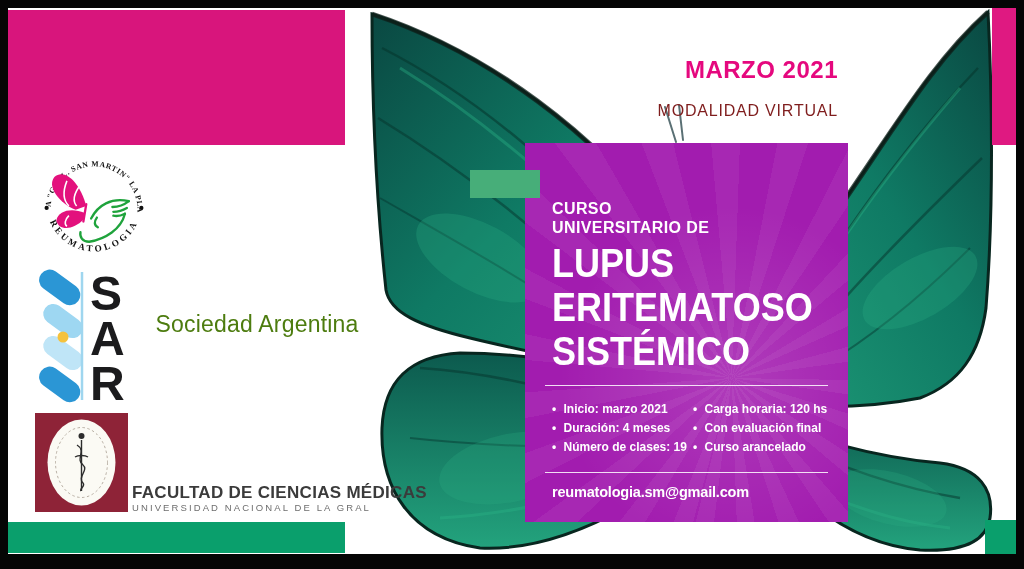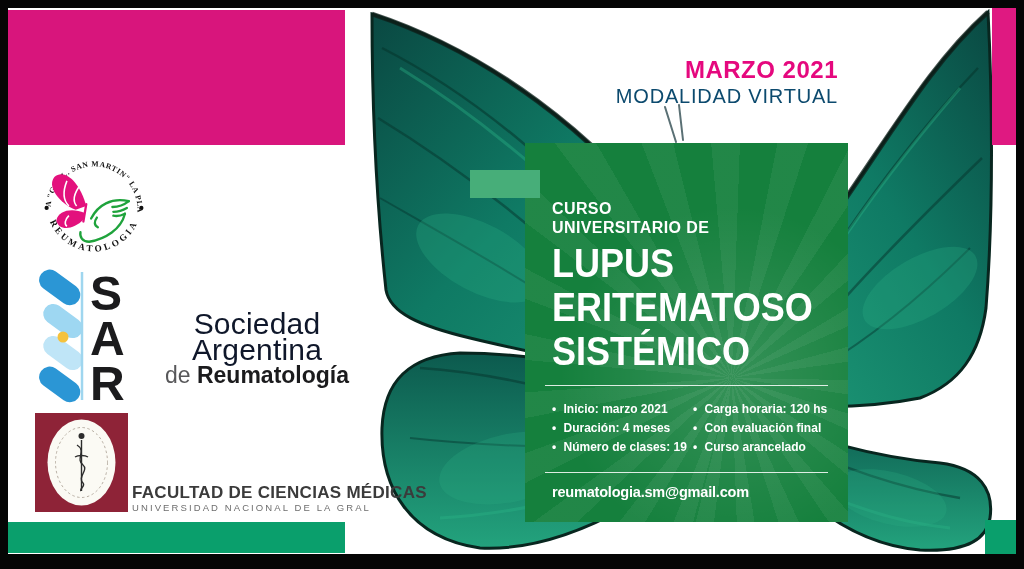--- a/index.html
+++ b/index.html
@@ -6,40 +6,40 @@
   #poster{position:relative;width:1024px;height:569px;background:#050505;overflow:hidden;
           font-family:"Liberation Sans",sans-serif;}
   #canvas{position:absolute;left:8px;top:8px;width:1008px;height:546px;background:#ffffff;overflow:hidden;}
 
   
   .pink-header{position:absolute;left:0;top:2px;width:337px;height:135px;background:#d8157c;z-index:3;}
   .higa{position:absolute;left:28px;top:139px;width:116px;height:118px;z-index:3;}
   .sar-row{position:absolute;left:24px;top:258px;width:330px;height:148px;z-index:3;}
   .sar-graphic{position:absolute;left:0;top:0;width:100px;height:140px;}
   .sar-text{position:absolute;left:111px;top:45px;width:228px;text-align:center;}
-  .sar-line1{font-size:30px;line-height:26px;color:#0f172a;letter-spacing:.2px;}
+  .sar-line1{font-size:23px;line-height:26px;color:#4d7c0f;letter-spacing:.2px;}
   .sar-line2{font-size:23px;line-height:24px;color:#58585a;}
   .sar-line2 b{color:#1b1b1d;font-weight:700;}
   .fcm-row{position:absolute;left:27px;top:405px;width:340px;height:110px;z-index:3;}
   .fcm-graphic{position:absolute;left:0;top:0;width:93px;height:99px;}
   .fcm-text{position:absolute;left:97px;top:71px;width:245px;}
   .fcm-line1{font-size:17px;line-height:17px;font-weight:700;color:#3b3b3b;letter-spacing:.3px;white-space:nowrap;}
   .fcm-line2{font-size:9.5px;line-height:13px;color:#6e6e6e;letter-spacing:2.1px;white-space:nowrap;}
   .green-footer{position:absolute;left:0;top:514px;width:337px;height:31px;background:#0a9f6c;z-index:3;}
 
   
   .butterfly{position:absolute;left:352px;top:0;width:656px;height:546px;z-index:1;}
   .heading{position:absolute;left:510px;top:48px;width:320px;text-align:right;z-index:2;}
   .marzo{font-size:24px;line-height:27px;font-weight:700;color:#e5087e;letter-spacing:.5px;}
-  .modalidad{font-size:20px;line-height:24px;color:#0c4a6e;letter-spacing:.8px;margin-top:1px;}
+  .modalidad{font-size:16px;line-height:24px;color:#7f1d1d;letter-spacing:.8px;margin-top:16px;}
   .pink-strip{position:absolute;left:984px;top:0;width:24px;height:137px;background:#df1981;z-index:2;}
   .green-accent{position:absolute;left:462px;top:162px;width:70px;height:28px;background:#47ae79;z-index:5;}
   .green-corner{position:absolute;left:977px;top:512px;width:31px;height:34px;background:#0a9f6c;z-index:2;}
 
-  .course-card{position:absolute;left:517px;top:135px;width:323px;height:379px;background:#15803d;z-index:4;
+  .course-card{position:absolute;left:517px;top:135px;width:323px;height:379px;background:#a21caf;z-index:4;
                color:#fff;box-sizing:border-box;padding:56px 24px 0 27px;overflow:hidden;}
   .course-card::before{content:"";position:absolute;inset:0;pointer-events:none;
      background:
        radial-gradient(circle at 64% 62%, rgba(255,255,255,.14), rgba(255,255,255,0) 55%),
        repeating-conic-gradient(from 195deg at 64% 62%, rgba(255,255,255,.055) 0deg 7deg, rgba(255,255,255,0) 7deg 16deg);}
   .kicker{position:relative;font-weight:700;font-size:16px;line-height:19px;letter-spacing:.4px;}
   .course-title{position:relative;margin-top:4px;font-weight:700;font-size:40px;line-height:44px;
                 transform:scaleX(.9);transform-origin:left top;white-space:nowrap;}
   .divider{position:relative;border-top:1px solid rgba(255,255,255,.85);margin:0 -4px 0 -7px;}
   .div1{margin-top:12px;}
@@ -167,21 +167,20 @@
         <rect x="9" y="77" width="44" height="20" rx="10" fill="#bfe5f7" transform="rotate(36 31 87)"></rect>
         <circle cx="31" cy="71" r="5.5" fill="#f5c23c"></circle>
         <rect x="5" y="108" width="46" height="21" rx="10.5" fill="#2b96d5" transform="rotate(36 28 118)"></rect>
         <line x1="50" y1="6" x2="50" y2="134" stroke="#9fd6ef" stroke-width="2.5"></line>
         <text class="sar-letter" x="58" y="44">S</text>
         <text class="sar-letter" x="58" y="89">A</text>
         <text class="sar-letter" x="58" y="134">R</text>
       </svg>
       <div class="sar-text">
         <div class="sar-line1">Sociedad Argentina</div>
-        <div class="sar-line2"><span>de </span><b>Reumatología</b></div>
       </div>
     </div>
 
     <div class="fcm-row">
       <svg class="fcm-graphic" viewBox="0 0 93 99">
         <rect x="0" y="0" width="93" height="99" fill="#8e2337"></rect>
         <ellipse cx="46.5" cy="49.5" rx="34" ry="43" fill="#fbfaf4"></ellipse>
         <ellipse cx="46.5" cy="49.5" rx="26" ry="35" fill="none" stroke="#a89c90" stroke-width="1" stroke-dasharray="2.5 2.5" opacity=".8"></ellipse>
         <g stroke="#2c2c2c" fill="none" stroke-width="1.4">
           <circle cx="46.5" cy="23" r="3" fill="#2c2c2c" stroke="none"></circle>

